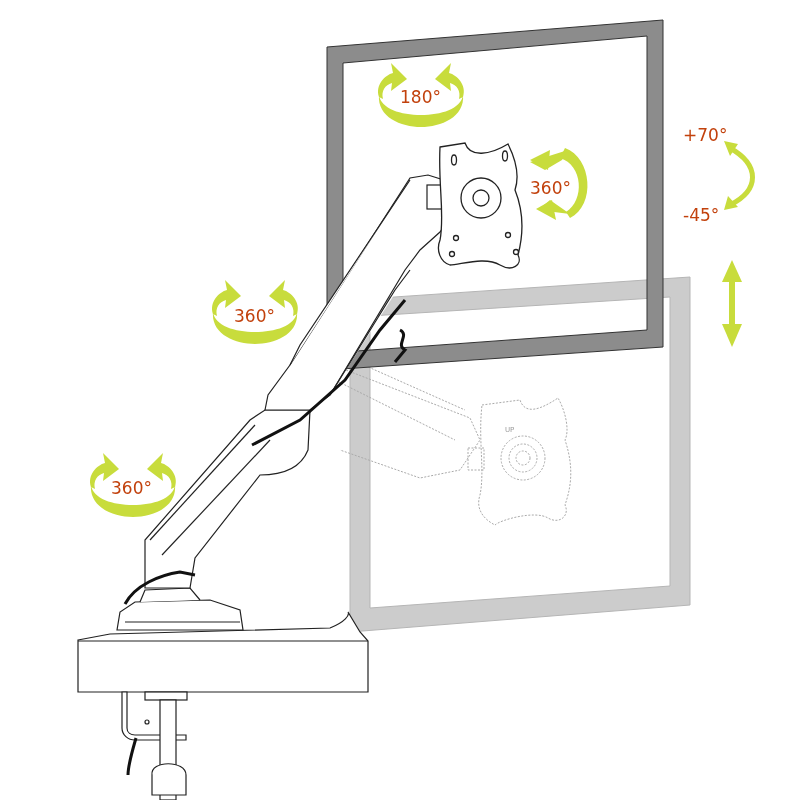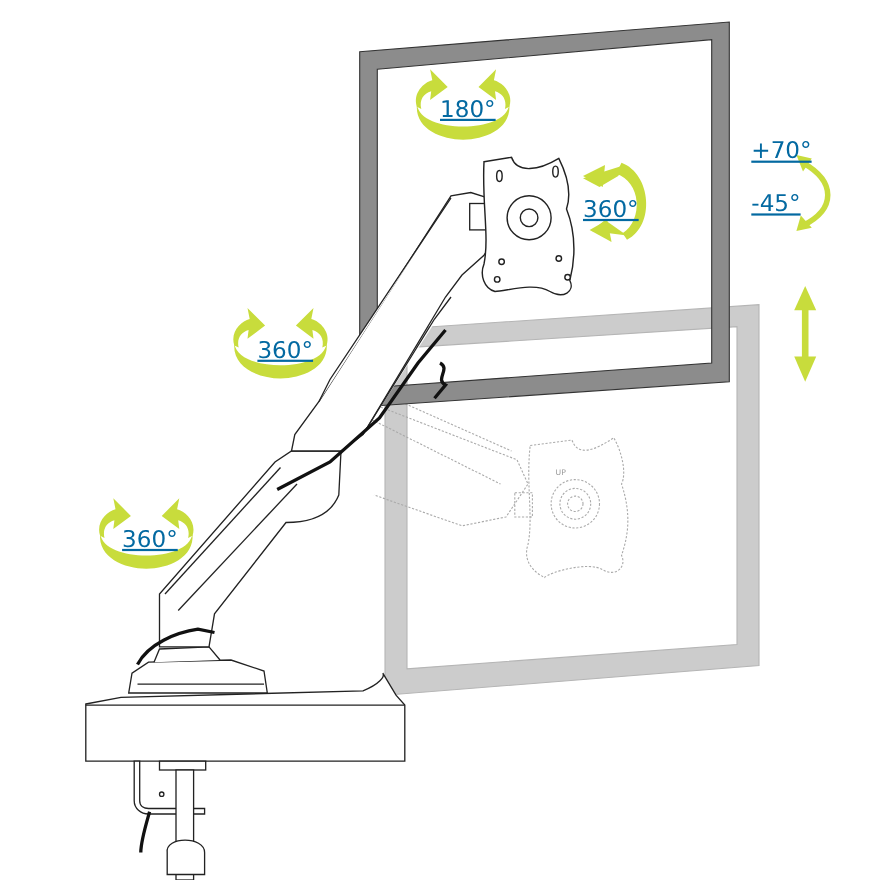--- a/index.html
+++ b/index.html
@@ -1,18 +1,18 @@
 <!DOCTYPE html>
 <html><head>
 <meta charset="utf-8">
 <style>
   html, body { margin: 0; padding: 0; background: #ffffff; }
   body { width: 800px; height: 800px; position: relative; overflow: hidden; font-family: "DejaVu Sans", sans-serif; }
   #canvas { position: absolute; left: 0; top: 0; width: 800px; height: 800px; }
-  .lbl { position: absolute; font-family: "DejaVu Sans", sans-serif; color: #0369a1; font-size: 21px; line-height: 1; white-space: nowrap; text-decoration: underline; }
+  .lbl { position: absolute; font-family: "DejaVu Sans", sans-serif; color: #c2410c; font-size: 17px; line-height: 1; white-space: nowrap; }
 </style>
 </head>
 <body>
 
 <svg id="canvas" viewBox="0 0 800 800" xmlns="http://www.w3.org/2000/svg">
   <defs>
     <g id="rot-arrows">
 
       <path d="M-42,0 C-44,22 -20,32 0,32 C20,32 44,22 42,0 C40,14 20,20 0,20 C-20,20 -40,14 -42,0 Z" fill="#c8dc3c"></path>
       <path d="M-42,2 C-46,-10 -36,-20 -28,-22 L-30,-32 L-14,-16 L-30,-4 L-29,-12 C-36,-10 -40,-4 -38,4 Z" fill="#c8dc3c"></path>
@@ -109,15 +109,15 @@
   <g fill="#c8dc3c">
     <polygon points="732,260 722,282 742,282"></polygon>
     <rect x="729" y="280" width="6" height="45"></rect>
     <polygon points="732,347 722,324 742,324"></polygon>
   </g>
 </svg>
 
 <div class="lbl" style="left:400px; top:89px;">180°</div>
 <div class="lbl" style="left:530px; top:180px;">360°</div>
 <div class="lbl" style="left:683px; top:127px;">+70°</div>
-<div class="lbl" style="left:683px; top:175px;">-45°</div>
+<div class="lbl" style="left:683px; top:207px;">-45°</div>
 <div class="lbl" style="left:234px; top:308px;">360°</div>
 <div class="lbl" style="left:111px; top:480px;">360°</div>
 
 </body></html>

